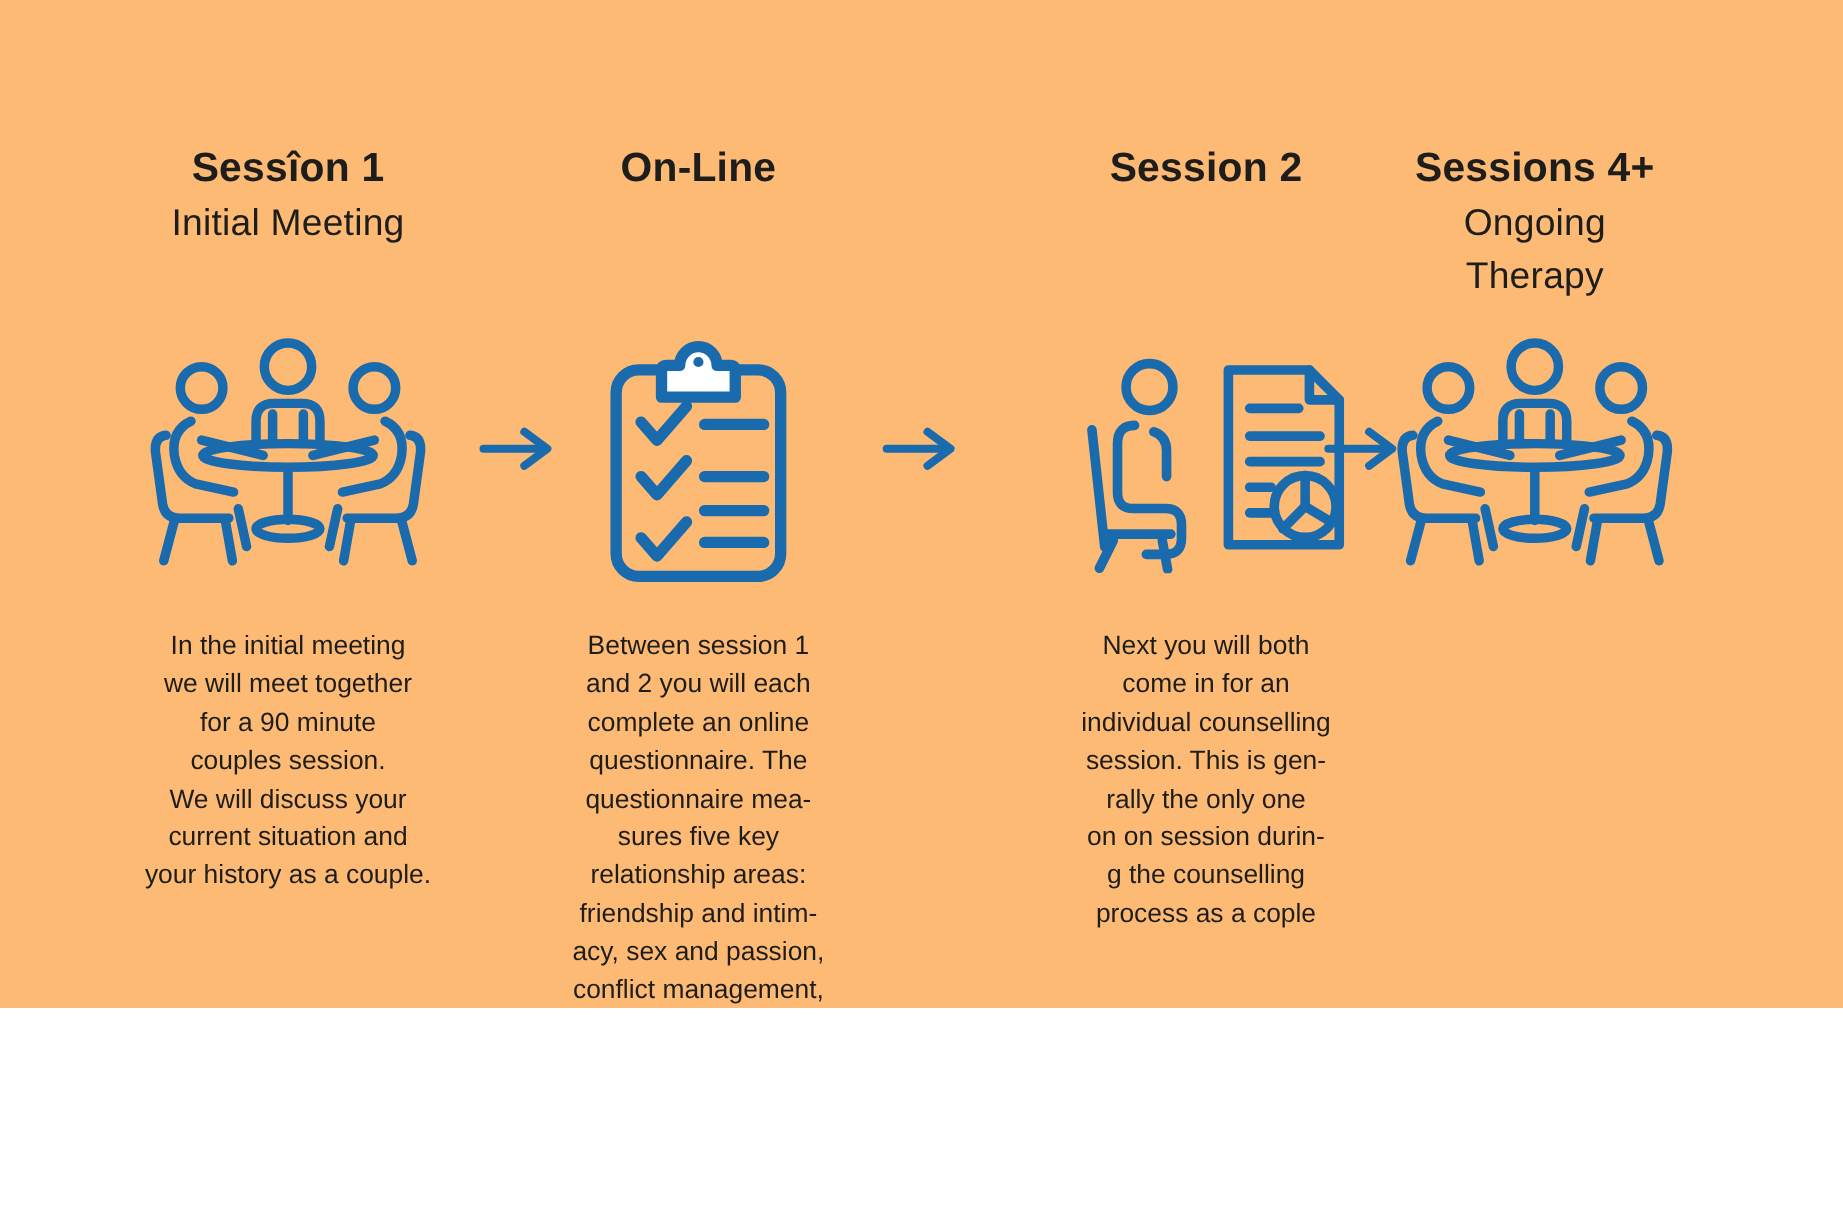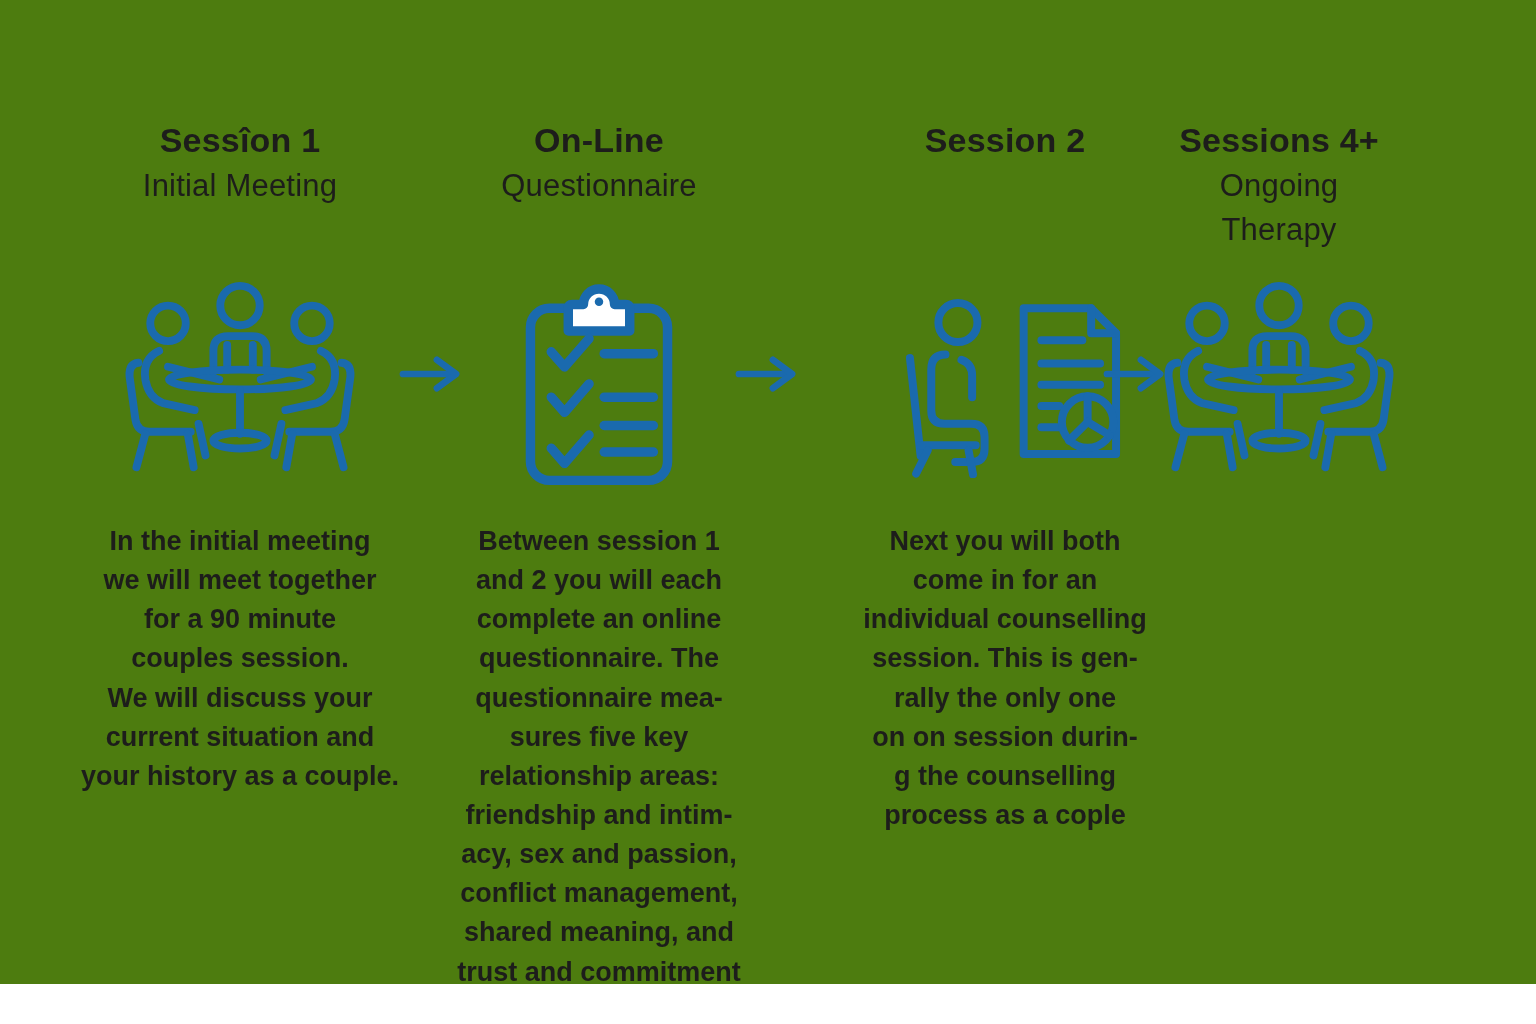--- a/index.html
+++ b/index.html
@@ -1,47 +1,47 @@
 <!DOCTYPE html>
 <html><head>
 <meta charset="utf-8">
 <style>
   :root{
     --accent:#1a6aae;
     --text:#1d1d1b;
   }
   html,body{margin:0;padding:0;background:#ffffff;}
   body{font-family:"Liberation Sans","DejaVu Sans",sans-serif;color:var(--text);}
-  .canvas{position:relative;width:1536px;height:984px;background:#4d7c0f;overflow:hidden;}
+  .canvas{position:relative;width:1536px;height:840px;background:#fdba74;overflow:hidden;}
 
   .step{
     position:absolute;top:0;height:1024px;
     display:grid;grid-template-rows:150px 228px auto;
     padding-top:118px;box-sizing:border-box;
     justify-items:center;text-align:center;
   }
   .s1{left:62px;width:356px;}
-  .s2{left:421px;width:356px;}
+  .s2{left:404px;width:356px;}
   .s3{left:827px;width:356px;}
   .s4{left:1101px;width:356px;}
 
   .step-header{align-self:start;}
   .title{font-size:34px;font-weight:700;line-height:1.3;margin:0;letter-spacing:.2px;}
   .subtitle{font-size:31px;font-weight:400;line-height:1.4;margin:2px 0 0;white-space:pre-line;letter-spacing:.2px;}
 
   .icon-box{display:flex;align-items:center;justify-content:center;width:100%;height:100%;}
   svg.icon{stroke:var(--accent);fill:none;stroke-linecap:round;stroke-linejoin:round;display:block;}
   .icon-meeting{width:250px;height:212px;stroke-width:8;}
   .icon-clipboard{width:156px;height:213px;stroke-width:10;}
   .icon-interview{width:258px;height:191px;stroke-width:9;}
 
   .desc-wrap{align-self:start;width:100%;text-align:center;margin-top:26px;}
   .desc{
-    display:inline-block;font-size:27px;line-height:1.45;margin:0;
-    white-space:pre-line;font-weight:700;text-align:center;
+    display:inline-block;font-size:22px;line-height:1.45;margin:0;
+    white-space:pre-line;font-weight:400;text-align:center;
   }
   .s2 .desc{text-align:center;}
 
   .arrow{position:absolute;top:349px;width:68px;height:50px;}
   .arrow svg{width:100%;height:100%;stroke:var(--accent);fill:none;stroke-linecap:round;stroke-linejoin:round;stroke-width:9.5;display:block;}
   .a1{left:398px;}
   .a2{left:734px;}
   .a3{left:1102px;}
 </style>
 </head>
@@ -126,21 +126,20 @@
 couples session.
 We will discuss your
 current situation and
 your history as a couple.</p>
     </div>
   </section>
 
   <section class="step s2">
     <div class="step-header">
       <h2 class="title">On-Line</h2>
-      <h3 class="subtitle">Questionnaire</h3>
     </div>
     <div class="icon-box">
       <svg class="icon icon-clipboard">
           <use href="#icon-clipboard"></use>
         </svg>
     </div>
     <div class="desc-wrap">
       <p class="desc">Between session 1
 and 2 you will each
 complete an online

